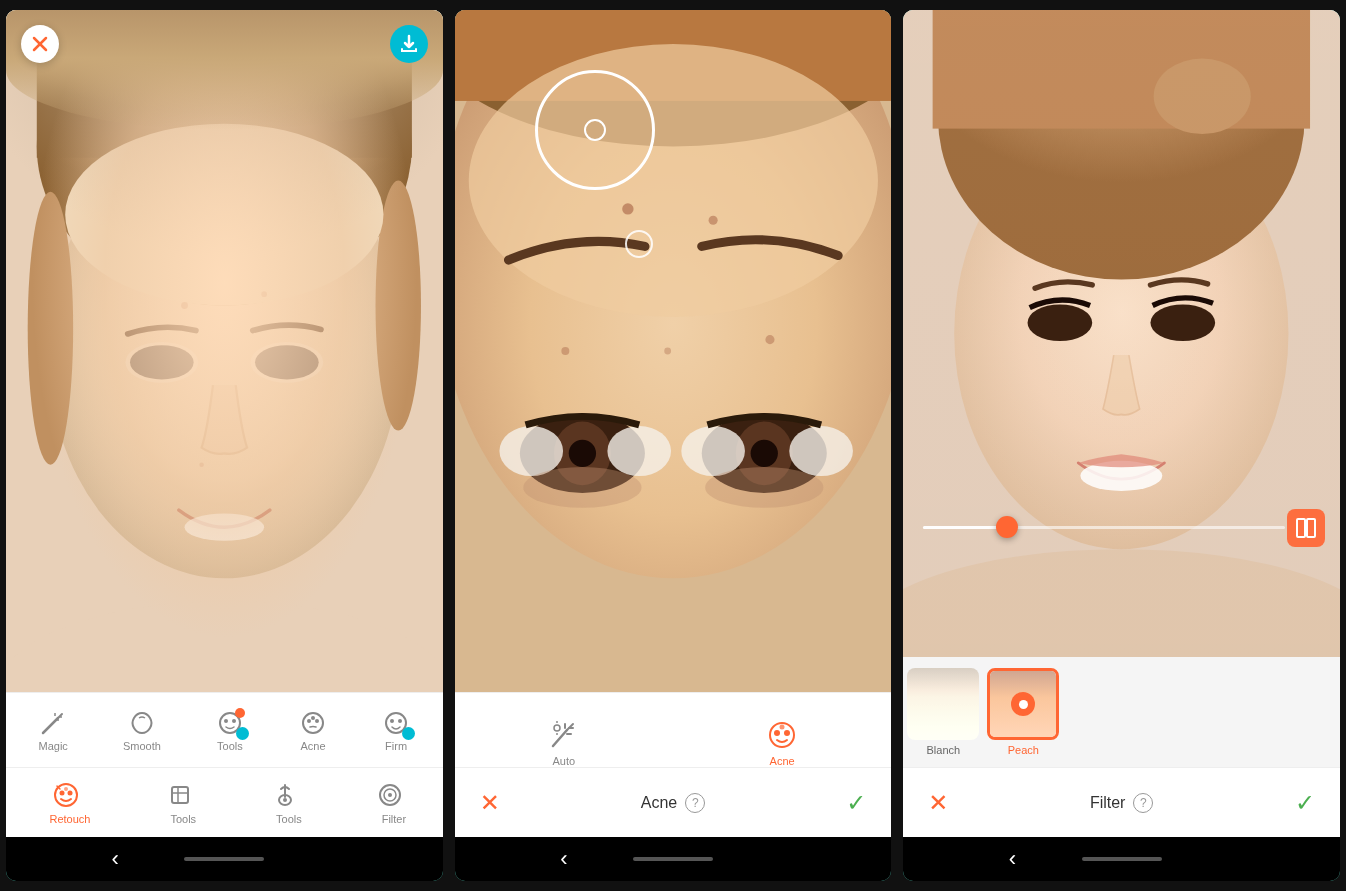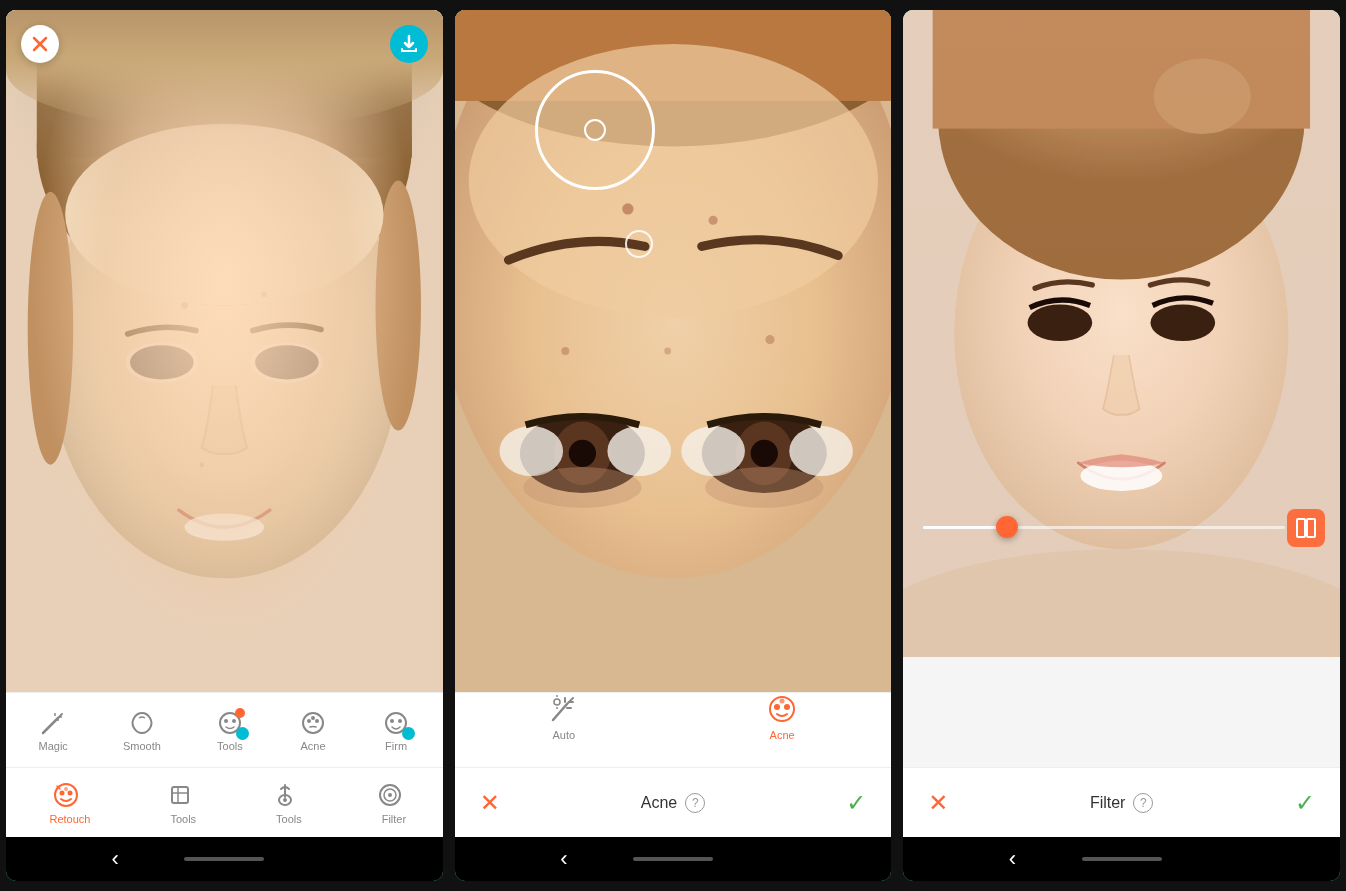--- a/index.html
+++ b/index.html
@@ -190,21 +190,21 @@
       align-items: center;
       justify-content: center;
       cursor: pointer;
     }
 
     
     .acne-toolbar {
       height: 75px;
       background: #fff;
       display: flex;
-      align-items: flex-start;
+      align-items: flex-end;
       justify-content: space-around;
       border-top: 1px solid #eee;
     }
 
     .acne-tool {
       display: flex;
       flex-direction: column;
       align-items: center;
       gap: 4px;
       cursor: pointer;
@@ -716,21 +716,36 @@
         <svg width="22" height="22" viewBox="0 0 22 22">
           <rect x="2" y="2" width="8" height="18" rx="1" stroke="#fff" stroke-width="2" fill="none"></rect>
           <rect x="12" y="2" width="8" height="18" rx="1" stroke="#fff" stroke-width="2" fill="none"></rect>
         </svg>
       </div>
     </div>
 
     <div class="filter-strip">
 
 
-
+      <div class="filter-item">
+        <div class="filter-thumb">
+          <div style="width:100%;height:100%;background:linear-gradient(180deg,#c5b8a8 0%,#eedbc5 40%,#f8e8d8 100%);filter:brightness(1.12) saturate(0.65);"></div>
+        </div>
+        <span class="filter-label">Blanch</span>
+      </div>
+
+      <div class="filter-item">
+        <div class="filter-thumb filter-thumb-selected" style="border:3px solid #FF6633;position:relative;">
+          <div style="width:100%;height:100%;background:linear-gradient(180deg,#c8a898 0%,#f0c8a8 40%,#f8d8c0 100%);filter:saturate(1.3);"></div>
+          <div style="position:absolute;top:50%;left:50%;transform:translate(-50%,-50%);width:24px;height:24px;background:#FF6633;border-radius:50%;display:flex;align-items:center;justify-content:center;">
+            <div style="width:9px;height:9px;background:#fff;border-radius:50%;"></div>
+          </div>
+        </div>
+        <span class="filter-label" style="color:#FF6633;">Peach</span>
+      </div>
 
 
     </div>
 
     <div class="action-bar">
       <span class="action-cancel">✕</span>
       <div class="action-title">
         <span style="font-size:16px;color:#333;">Filter</span>
         <div class="help-icon">?</div>
       </div>

